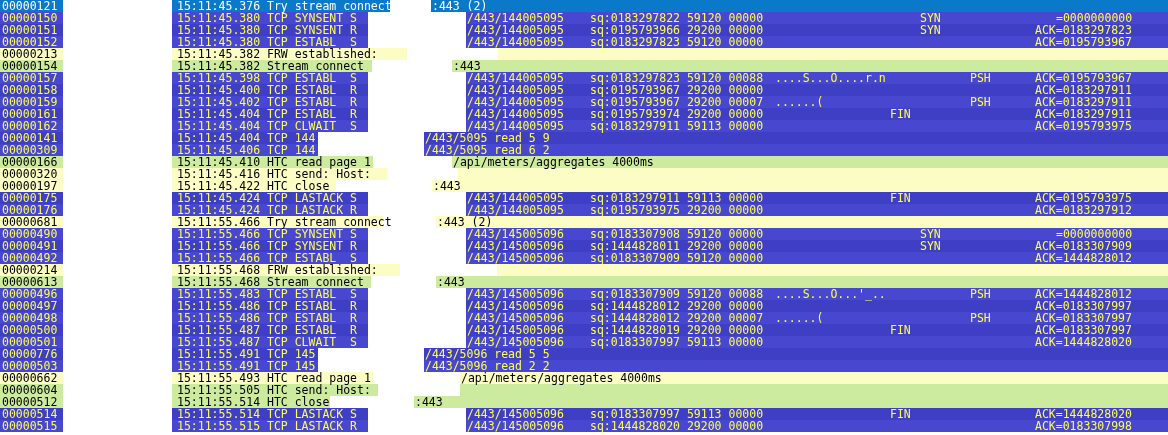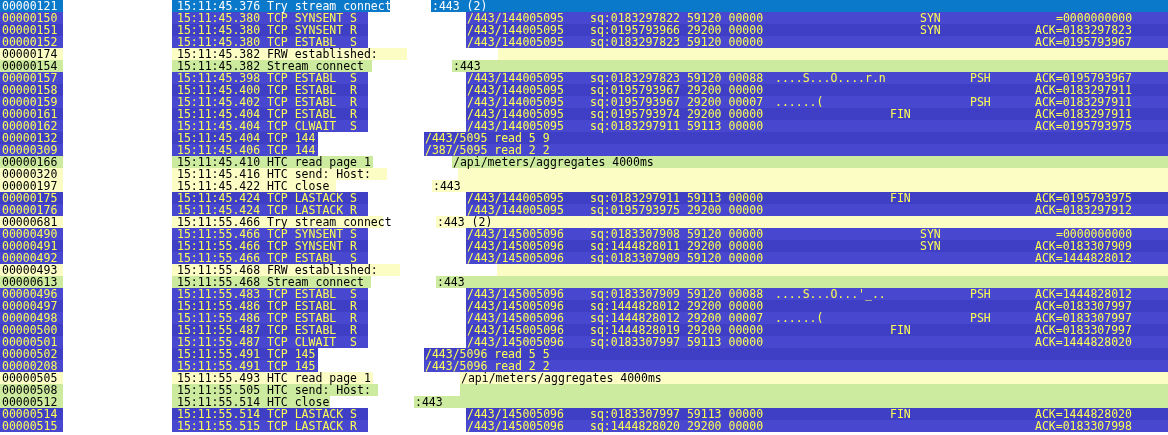--- a/index.html
+++ b/index.html
@@ -32,45 +32,45 @@
   .row.yel .num,.row.yel .seg,.row.grn .num,.row.grn .seg{color:var(--info_text);}
 </style>
 </head>
 <body>
 
 <div id="log-viewer">
     <div class="row sel"><span class="num">00000121</span><div class="band"></div><div class="box" style="left: 390px; width: 41px;"></div><span class="seg" style="left: 177px;">15:11:45.376</span><span class="seg" style="left: 267px;">Try stream connect</span><span class="seg" style="left: 432px;">:443 (2)</span></div>
     <div class="row tcp sh_a"><span class="num">00000150</span><div class="band"></div><div class="box" style="left: 368px; width: 98px;"></div><span class="seg" style="left: 177px;">15:11:45.380</span><span class="seg" style="left: 267px;">TCP SYNSENT S</span><span class="seg" style="left: 467px;">/443/144005095</span><span class="seg" style="left: 590px;">sq:0183297822 59120 00000</span><span class="seg" style="left: 920px;">SYN</span><span class="seg" style="left: 1056px;">=0000000000</span></div>
     <div class="row tcp sh_b"><span class="num">00000151</span><div class="band"></div><div class="box" style="left: 368px; width: 98px;"></div><span class="seg" style="left: 177px;">15:11:45.380</span><span class="seg" style="left: 267px;">TCP SYNSENT R</span><span class="seg" style="left: 467px;">/443/144005095</span><span class="seg" style="left: 590px;">sq:0195793966 29200 00000</span><span class="seg" style="left: 920px;">SYN</span><span class="seg" style="left: 1035px;">ACK=0183297823</span></div>
     <div class="row tcp sh_a"><span class="num">00000152</span><div class="band"></div><div class="box" style="left: 368px; width: 98px;"></div><span class="seg" style="left: 177px;">15:11:45.380</span><span class="seg" style="left: 267px;">TCP ESTABL  S</span><span class="seg" style="left: 467px;">/443/144005095</span><span class="seg" style="left: 590px;">sq:0183297823 59120 00000</span><span class="seg" style="left: 1035px;">ACK=0195793967</span></div>
-    <div class="row yel"><span class="num">00000174</span><div class="band"></div><div class="box" style="left: 407px; width: 91px;"></div><span class="seg" style="left: 177px;">15:11:45.382</span><span class="seg" style="left: 267px;">FRW established:</span></div>
+    <div class="row yel"><span class="num">00000213</span><div class="band"></div><div class="box" style="left: 407px; width: 91px;"></div><span class="seg" style="left: 177px;">15:11:45.382</span><span class="seg" style="left: 267px;">FRW established:</span></div>
     <div class="row grn"><span class="num">00000154</span><div class="band"></div><div class="box" style="left: 372px; width: 80px;"></div><span class="seg" style="left: 177px;">15:11:45.382</span><span class="seg" style="left: 267px;">Stream connect</span><span class="seg" style="left: 453px;">:443</span></div>
     <div class="row tcp sh_a"><span class="num">00000157</span><div class="band"></div><div class="box" style="left: 368px; width: 98px;"></div><span class="seg" style="left: 177px;">15:11:45.398</span><span class="seg" style="left: 267px;">TCP ESTABL  S</span><span class="seg" style="left: 467px;">/443/144005095</span><span class="seg" style="left: 590px;">sq:0183297823 59120 00088</span><span class="seg" style="left: 775px;">....S...O....r.n</span><span class="seg" style="left: 970px;">PSH</span><span class="seg" style="left: 1035px;">ACK=0195793967</span></div>
     <div class="row tcp sh_b"><span class="num">00000158</span><div class="band"></div><div class="box" style="left: 368px; width: 98px;"></div><span class="seg" style="left: 177px;">15:11:45.400</span><span class="seg" style="left: 267px;">TCP ESTABL  R</span><span class="seg" style="left: 467px;">/443/144005095</span><span class="seg" style="left: 590px;">sq:0195793967 29200 00000</span><span class="seg" style="left: 1035px;">ACK=0183297911</span></div>
     <div class="row tcp sh_a"><span class="num">00000159</span><div class="band"></div><div class="box" style="left: 368px; width: 98px;"></div><span class="seg" style="left: 177px;">15:11:45.402</span><span class="seg" style="left: 267px;">TCP ESTABL  R</span><span class="seg" style="left: 467px;">/443/144005095</span><span class="seg" style="left: 590px;">sq:0195793967 29200 00007</span><span class="seg" style="left: 775px;">......(</span><span class="seg" style="left: 970px;">PSH</span><span class="seg" style="left: 1035px;">ACK=0183297911</span></div>
     <div class="row tcp sh_b"><span class="num">00000161</span><div class="band"></div><div class="box" style="left: 368px; width: 98px;"></div><span class="seg" style="left: 177px;">15:11:45.404</span><span class="seg" style="left: 267px;">TCP ESTABL  R</span><span class="seg" style="left: 467px;">/443/144005095</span><span class="seg" style="left: 590px;">sq:0195793974 29200 00000</span><span class="seg" style="left: 890px;">FIN</span><span class="seg" style="left: 1035px;">ACK=0183297911</span></div>
     <div class="row tcp sh_a"><span class="num">00000162</span><div class="band"></div><div class="box" style="left: 368px; width: 98px;"></div><span class="seg" style="left: 177px;">15:11:45.404</span><span class="seg" style="left: 267px;">TCP CLWAIT  S</span><span class="seg" style="left: 467px;">/443/144005095</span><span class="seg" style="left: 590px;">sq:0183297911 59113 00000</span><span class="seg" style="left: 1035px;">ACK=0195793975</span></div>
-    <div class="row tcp sh_b"><span class="num">00000132</span><div class="band"></div><div class="box" style="left: 318px; width: 106px;"></div><span class="seg" style="left: 177px;">15:11:45.404</span><span class="seg" style="left: 267px;">TCP 144</span><span class="seg" style="left: 425px;">/443/5095 read 5 9</span></div>
-    <div class="row tcp sh_a"><span class="num">00000309</span><div class="band"></div><div class="box" style="left: 318px; width: 106px;"></div><span class="seg" style="left: 177px;">15:11:45.406</span><span class="seg" style="left: 267px;">TCP 144</span><span class="seg" style="left: 425px;">/387/5095 read 2 2</span></div>
+    <div class="row tcp sh_b"><span class="num">00000141</span><div class="band"></div><div class="box" style="left: 318px; width: 106px;"></div><span class="seg" style="left: 177px;">15:11:45.404</span><span class="seg" style="left: 267px;">TCP 144</span><span class="seg" style="left: 425px;">/443/5095 read 5 9</span></div>
+    <div class="row tcp sh_a"><span class="num">00000309</span><div class="band"></div><div class="box" style="left: 318px; width: 106px;"></div><span class="seg" style="left: 177px;">15:11:45.406</span><span class="seg" style="left: 267px;">TCP 144</span><span class="seg" style="left: 425px;">/443/5095 read 6 2</span></div>
     <div class="row grn"><span class="num">00000166</span><div class="band"></div><div class="box" style="left: 373px; width: 79px;"></div><span class="seg" style="left: 177px;">15:11:45.410</span><span class="seg" style="left: 267px;">HTC read page 1</span><span class="seg" style="left: 453px;">/api/meters/aggregates 4000ms</span></div>
     <div class="row yel"><span class="num">00000320</span><div class="band"></div><div class="box" style="left: 387px; width: 71px;"></div><span class="seg" style="left: 177px;">15:11:45.416</span><span class="seg" style="left: 267px;">HTC send: Host:</span></div>
     <div class="row yel"><span class="num">00000197</span><div class="band"></div><div class="box" style="left: 336px; width: 96px;"></div><span class="seg" style="left: 177px;">15:11:45.422</span><span class="seg" style="left: 267px;">HTC close</span><span class="seg" style="left: 433px;">:443</span></div>
     <div class="row tcp sh_b"><span class="num">00000175</span><div class="band"></div><div class="box" style="left: 368px; width: 98px;"></div><span class="seg" style="left: 177px;">15:11:45.424</span><span class="seg" style="left: 267px;">TCP LASTACK S</span><span class="seg" style="left: 467px;">/443/144005095</span><span class="seg" style="left: 590px;">sq:0183297911 59113 00000</span><span class="seg" style="left: 890px;">FIN</span><span class="seg" style="left: 1035px;">ACK=0195793975</span></div>
     <div class="row tcp sh_a"><span class="num">00000176</span><div class="band"></div><div class="box" style="left: 368px; width: 98px;"></div><span class="seg" style="left: 177px;">15:11:45.424</span><span class="seg" style="left: 267px;">TCP LASTACK R</span><span class="seg" style="left: 467px;">/443/144005095</span><span class="seg" style="left: 590px;">sq:0195793975 29200 00000</span><span class="seg" style="left: 1035px;">ACK=0183297912</span></div>
     <div class="row yel"><span class="num">00000681</span><div class="band"></div><div class="box" style="left: 383px; width: 53px;"></div><span class="seg" style="left: 177px;">15:11:55.466</span><span class="seg" style="left: 267px;">Try stream connect</span><span class="seg" style="left: 437px;">:443 (2)</span></div>
     <div class="row tcp sh_a"><span class="num">00000490</span><div class="band"></div><div class="box" style="left: 368px; width: 98px;"></div><span class="seg" style="left: 177px;">15:11:55.466</span><span class="seg" style="left: 267px;">TCP SYNSENT S</span><span class="seg" style="left: 467px;">/443/145005096</span><span class="seg" style="left: 590px;">sq:0183307908 59120 00000</span><span class="seg" style="left: 920px;">SYN</span><span class="seg" style="left: 1056px;">=0000000000</span></div>
     <div class="row tcp sh_b"><span class="num">00000491</span><div class="band"></div><div class="box" style="left: 368px; width: 98px;"></div><span class="seg" style="left: 177px;">15:11:55.466</span><span class="seg" style="left: 267px;">TCP SYNSENT R</span><span class="seg" style="left: 467px;">/443/145005096</span><span class="seg" style="left: 590px;">sq:1444828011 29200 00000</span><span class="seg" style="left: 920px;">SYN</span><span class="seg" style="left: 1035px;">ACK=0183307909</span></div>
     <div class="row tcp sh_a"><span class="num">00000492</span><div class="band"></div><div class="box" style="left: 368px; width: 98px;"></div><span class="seg" style="left: 177px;">15:11:55.466</span><span class="seg" style="left: 267px;">TCP ESTABL  S</span><span class="seg" style="left: 467px;">/443/145005096</span><span class="seg" style="left: 590px;">sq:0183307909 59120 00000</span><span class="seg" style="left: 1035px;">ACK=1444828012</span></div>
-    <div class="row yel"><span class="num">00000493</span><div class="band"></div><div class="box" style="left: 400px; width: 97px;"></div><span class="seg" style="left: 177px;">15:11:55.468</span><span class="seg" style="left: 267px;">FRW established:</span></div>
+    <div class="row yel"><span class="num">00000214</span><div class="band"></div><div class="box" style="left: 400px; width: 97px;"></div><span class="seg" style="left: 177px;">15:11:55.468</span><span class="seg" style="left: 267px;">FRW established:</span></div>
     <div class="row grn"><span class="num">00000613</span><div class="band"></div><div class="box" style="left: 371px; width: 65px;"></div><span class="seg" style="left: 177px;">15:11:55.468</span><span class="seg" style="left: 267px;">Stream connect</span><span class="seg" style="left: 437px;">:443</span></div>
     <div class="row tcp sh_a"><span class="num">00000496</span><div class="band"></div><div class="box" style="left: 368px; width: 98px;"></div><span class="seg" style="left: 177px;">15:11:55.483</span><span class="seg" style="left: 267px;">TCP ESTABL  S</span><span class="seg" style="left: 467px;">/443/145005096</span><span class="seg" style="left: 590px;">sq:0183307909 59120 00088</span><span class="seg" style="left: 775px;">....S...O...'_..</span><span class="seg" style="left: 970px;">PSH</span><span class="seg" style="left: 1035px;">ACK=1444828012</span></div>
     <div class="row tcp sh_b"><span class="num">00000497</span><div class="band"></div><div class="box" style="left: 368px; width: 98px;"></div><span class="seg" style="left: 177px;">15:11:55.486</span><span class="seg" style="left: 267px;">TCP ESTABL  R</span><span class="seg" style="left: 467px;">/443/145005096</span><span class="seg" style="left: 590px;">sq:1444828012 29200 00000</span><span class="seg" style="left: 1035px;">ACK=0183307997</span></div>
     <div class="row tcp sh_a"><span class="num">00000498</span><div class="band"></div><div class="box" style="left: 368px; width: 98px;"></div><span class="seg" style="left: 177px;">15:11:55.486</span><span class="seg" style="left: 267px;">TCP ESTABL  R</span><span class="seg" style="left: 467px;">/443/145005096</span><span class="seg" style="left: 590px;">sq:1444828012 29200 00007</span><span class="seg" style="left: 775px;">......(</span><span class="seg" style="left: 970px;">PSH</span><span class="seg" style="left: 1035px;">ACK=0183307997</span></div>
     <div class="row tcp sh_b"><span class="num">00000500</span><div class="band"></div><div class="box" style="left: 368px; width: 98px;"></div><span class="seg" style="left: 177px;">15:11:55.487</span><span class="seg" style="left: 267px;">TCP ESTABL  R</span><span class="seg" style="left: 467px;">/443/145005096</span><span class="seg" style="left: 590px;">sq:1444828019 29200 00000</span><span class="seg" style="left: 890px;">FIN</span><span class="seg" style="left: 1035px;">ACK=0183307997</span></div>
     <div class="row tcp sh_a"><span class="num">00000501</span><div class="band"></div><div class="box" style="left: 368px; width: 98px;"></div><span class="seg" style="left: 177px;">15:11:55.487</span><span class="seg" style="left: 267px;">TCP CLWAIT  S</span><span class="seg" style="left: 467px;">/443/145005096</span><span class="seg" style="left: 590px;">sq:0183307997 59113 00000</span><span class="seg" style="left: 1035px;">ACK=1444828020</span></div>
-    <div class="row tcp sh_b"><span class="num">00000502</span><div class="band"></div><div class="box" style="left: 318px; width: 106px;"></div><span class="seg" style="left: 177px;">15:11:55.491</span><span class="seg" style="left: 267px;">TCP 145</span><span class="seg" style="left: 425px;">/443/5096 read 5 5</span></div>
-    <div class="row tcp sh_a"><span class="num">00000208</span><div class="band"></div><div class="box" style="left: 318px; width: 106px;"></div><span class="seg" style="left: 177px;">15:11:55.491</span><span class="seg" style="left: 267px;">TCP 145</span><span class="seg" style="left: 425px;">/443/5096 read 2 2</span></div>
-    <div class="row yel"><span class="num">00000505</span><div class="band"></div><div class="box" style="left: 373px; width: 87px;"></div><span class="seg" style="left: 177px;">15:11:55.493</span><span class="seg" style="left: 267px;">HTC read page 1</span><span class="seg" style="left: 461px;">/api/meters/aggregates 4000ms</span></div>
-    <div class="row grn"><span class="num">00000508</span><div class="band"></div><div class="box" style="left: 378px; width: 82px;"></div><span class="seg" style="left: 177px;">15:11:55.505</span><span class="seg" style="left: 267px;">HTC send: Host:</span></div>
+    <div class="row tcp sh_b"><span class="num">00000776</span><div class="band"></div><div class="box" style="left: 318px; width: 106px;"></div><span class="seg" style="left: 177px;">15:11:55.491</span><span class="seg" style="left: 267px;">TCP 145</span><span class="seg" style="left: 425px;">/443/5096 read 5 5</span></div>
+    <div class="row tcp sh_a"><span class="num">00000503</span><div class="band"></div><div class="box" style="left: 318px; width: 106px;"></div><span class="seg" style="left: 177px;">15:11:55.491</span><span class="seg" style="left: 267px;">TCP 145</span><span class="seg" style="left: 425px;">/443/5096 read 2 2</span></div>
+    <div class="row yel"><span class="num">00000662</span><div class="band"></div><div class="box" style="left: 373px; width: 87px;"></div><span class="seg" style="left: 177px;">15:11:55.493</span><span class="seg" style="left: 267px;">HTC read page 1</span><span class="seg" style="left: 461px;">/api/meters/aggregates 4000ms</span></div>
+    <div class="row grn"><span class="num">00000604</span><div class="band"></div><div class="box" style="left: 378px; width: 82px;"></div><span class="seg" style="left: 177px;">15:11:55.505</span><span class="seg" style="left: 267px;">HTC send: Host:</span></div>
     <div class="row grn"><span class="num">00000512</span><div class="band"></div><div class="box" style="left: 330px; width: 84px;"></div><span class="seg" style="left: 177px;">15:11:55.514</span><span class="seg" style="left: 267px;">HTC close</span><span class="seg" style="left: 415px;">:443</span></div>
     <div class="row tcp sh_b"><span class="num">00000514</span><div class="band"></div><div class="box" style="left: 368px; width: 98px;"></div><span class="seg" style="left: 177px;">15:11:55.514</span><span class="seg" style="left: 267px;">TCP LASTACK S</span><span class="seg" style="left: 467px;">/443/145005096</span><span class="seg" style="left: 590px;">sq:0183307997 59113 00000</span><span class="seg" style="left: 890px;">FIN</span><span class="seg" style="left: 1035px;">ACK=1444828020</span></div>
     <div class="row tcp sh_a"><span class="num">00000515</span><div class="band"></div><div class="box" style="left: 368px; width: 98px;"></div><span class="seg" style="left: 177px;">15:11:55.515</span><span class="seg" style="left: 267px;">TCP LASTACK R</span><span class="seg" style="left: 467px;">/443/145005096</span><span class="seg" style="left: 590px;">sq:1444828020 29200 00000</span><span class="seg" style="left: 1035px;">ACK=0183307998</span></div>
   </div>
 
 </body></html>

